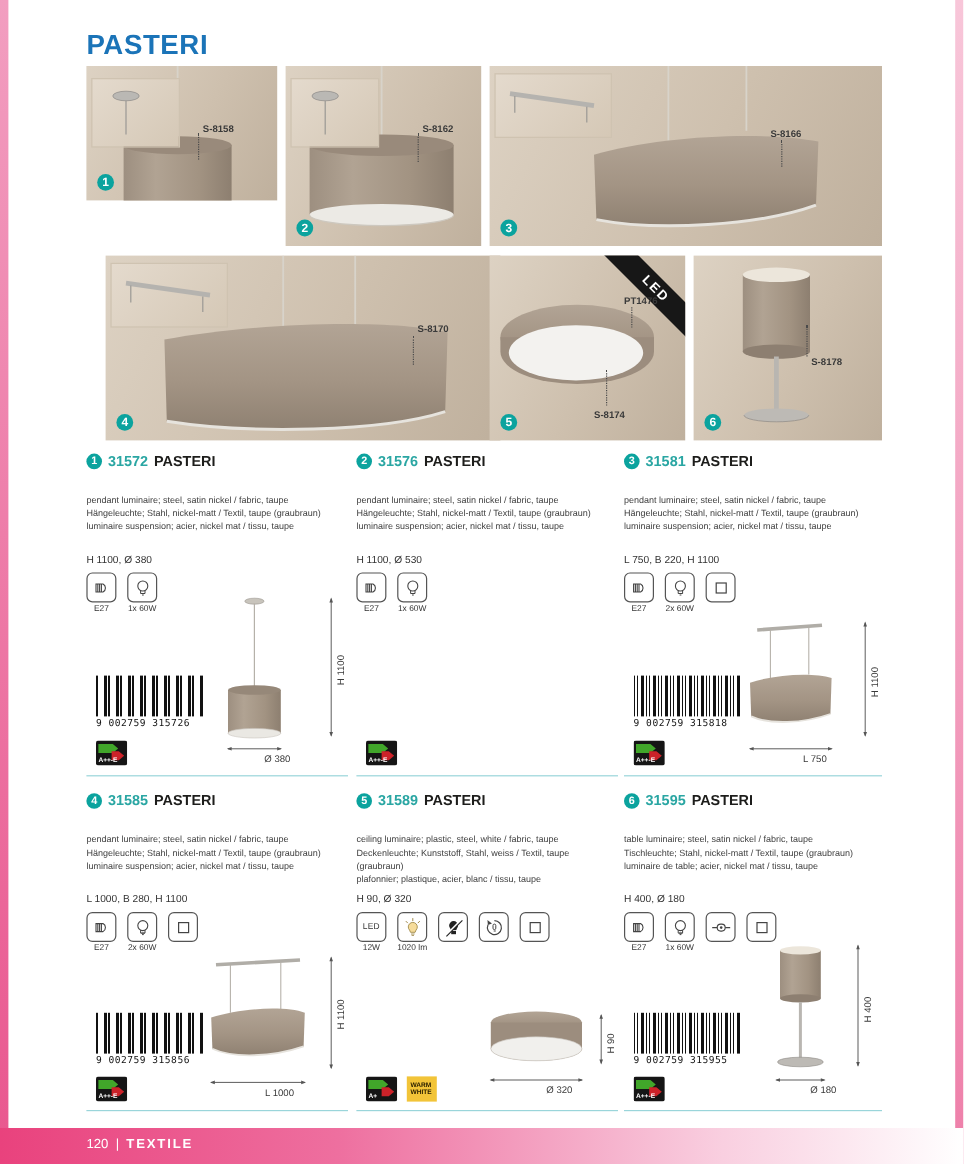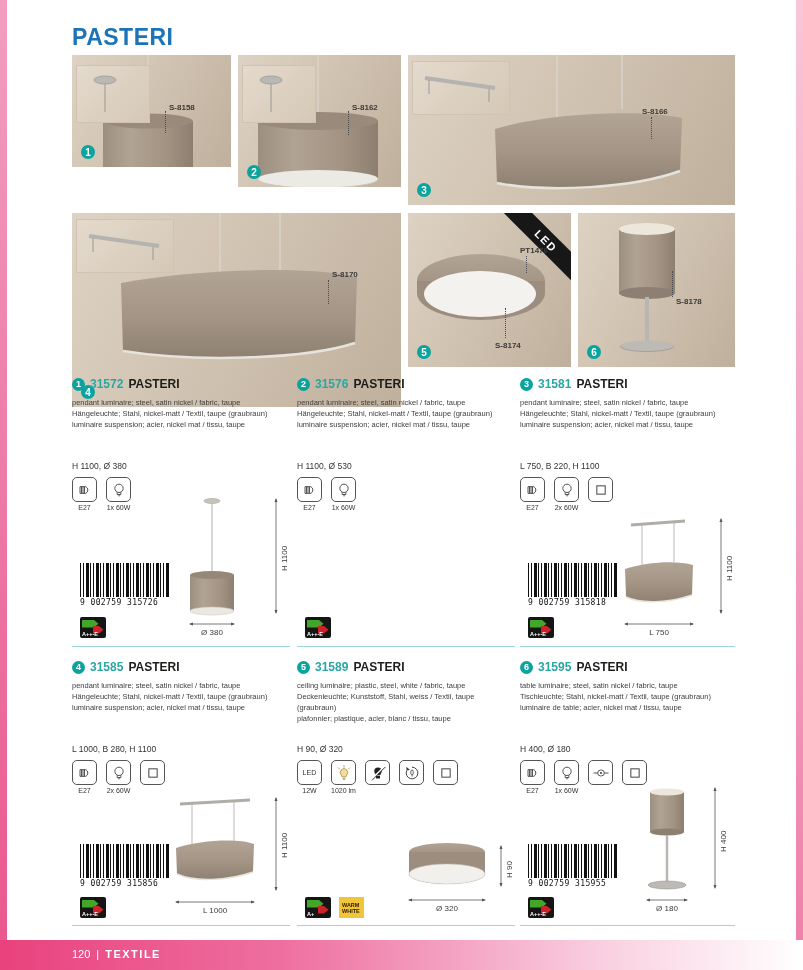--- a/index.html
+++ b/index.html
@@ -23,21 +23,21 @@
   .ribbon{position:absolute;top:18px;right:-30px;width:110px;transform:rotate(45deg);
         background:#171717;color:#fff;font-size:11px;font-weight:bold;text-align:center;
         padding:4px 0;letter-spacing:1.5px;}
   
   .col{position:absolute;width:218px;height:270px;}
   .trow{display:flex;align-items:center;gap:5px;height:14px;}
   .tbadge{width:13px;height:13px;border-radius:50%;background:#0ba39e;color:#fff;
         font-size:9px;font-weight:bold;display:flex;align-items:center;justify-content:center;flex:0 0 13px;}
   .sku{font-size:12px;font-weight:bold;color:#2aa6a3;}
   .pname{font-size:12px;font-weight:bold;color:#1d1d1b;}
-  .desc{margin-top:6px;font-size:7.5px;line-height:11px;color:#404040;}
+  .desc{margin-top:20px;font-size:7.5px;line-height:11px;color:#404040;}
   .nw{white-space:nowrap;}
   .dims{position:absolute;left:0;top:84px;font-size:8.5px;color:#333;}
   .icons{position:absolute;left:0;top:100px;display:flex;gap:9px;}
   .iconbox{text-align:center;}
   .bx{width:25px;height:25px;border:1.2px solid #555;border-radius:5px;background:#fff;
         display:flex;align-items:center;justify-content:center;box-sizing:border-box;}
   .ledtxt{font-size:7px;color:#333;letter-spacing:.2px;}
   .ilbl{font-size:7px;color:#333;margin-top:2px;white-space:nowrap;}
   .barcode{position:absolute;left:8px;top:186px;width:90px;}
   .colB .barcode{top:184px;}
@@ -48,21 +48,21 @@
   .energy{position:absolute;left:8px;top:240px;width:26px;height:21px;}
   .colB .energy{top:237px;}
   .etext{position:absolute;left:2px;bottom:1px;font-size:5.5px;font-weight:bold;color:#fff;}
   .ww{position:absolute;left:42px;top:237px;width:25px;height:21px;background:#f2c438;
         color:#2b2000;font-size:5.5px;font-weight:bold;line-height:6.5px;
         padding:4.5px 0 0 3px;box-sizing:border-box;}
   .diag{position:absolute;right:0;top:110px;width:118px;height:155px;}
   .colB .diag{top:112px;height:150px;}
   .dvl{position:absolute;font-size:8px;color:#3a3a3a;transform:rotate(-90deg);
         transform-origin:0 0;white-space:nowrap;}
-  .dhl{position:absolute;font-size:8px;color:#3a3a3a;text-align:center;}
+  .dhl{position:absolute;font-size:8px;color:#3a3a3a;text-align:right;}
   .divider{position:absolute;height:0;border-bottom:1.6px solid #9ad5da;}
   
   .footer{position:absolute;left:0;right:0;bottom:0;height:30px;
         background:linear-gradient(90deg,#e9427d 0%,#ee6f9f 35%,#f9cfe0 75%,#fff 100%);}
   .ftext{position:absolute;left:72px;top:8px;font-size:11px;color:#fff;display:flex;gap:6px;align-items:center;}
   .fsec{font-weight:bold;letter-spacing:1.5px;}
 </style>
 </head>
 <body>
 
@@ -101,21 +101,21 @@
     <rect x="31" y="66" width="90" height="60" fill="url(#tgh)"></rect>
     <ellipse cx="76" cy="66" rx="45" ry="7.5" fill="#998a7b"></ellipse>
     <ellipse cx="76" cy="126" rx="45" ry="7.5" fill="#e9e7e2"></ellipse>
     <path d="M31 126 a45 7.5 0 0 0 90 0" fill="none" stroke="#cdc8bf"></path>
   </svg>
   <span class="pcode" style="left:97px;top:48px">S-8158</span>
   <div class="dotv" style="left:93px;top:56px;height:22px"></div>
   <div class="badge">1</div>
 </div>
 
-<div class="photo" style="left:238px;top:55px;width:163px;height:132px">
+<div class="photo" style="left:238px;top:55px;width:163px;height:150px">
   <div class="inset" style="left:4px;top:10px;width:72px;height:56px">
     <svg width="72" height="56">
       <ellipse cx="28" cy="14" rx="11" ry="4" fill="#bab8b4" stroke="#8e8c88" stroke-width=".6"></ellipse>
       <line x1="28" y1="18" x2="28" y2="46" stroke="#9a9894" stroke-width="1"></line>
     </svg>
   </div>
   <svg width="163" height="150">
     <line x1="80" y1="0" x2="80" y2="66" stroke="#d8d3ca" stroke-width="1.5"></line>
     <rect x="20" y="66" width="120" height="58" fill="url(#tgh)"></rect>
     <ellipse cx="80" cy="66" rx="60" ry="9" fill="#998a7b"></ellipse>
@@ -139,21 +139,21 @@
     <line x1="149" y1="0" x2="149" y2="62" stroke="#d8d3ca" stroke-width="1.5"></line>
     <line x1="214" y1="0" x2="214" y2="54" stroke="#d8d3ca" stroke-width="1.5"></line>
     <path d="M87 74 C140 58 230 54 274 63 L272 116 C225 133 140 138 89 128 Z" fill="url(#tg)"></path>
     <path d="M89 128 C140 138 225 133 272 116" fill="none" stroke="#e6e3dd" stroke-width="2.5"></path>
   </svg>
   <span class="pcode" style="left:234px;top:52px">S-8166</span>
   <div class="dotv" style="left:243px;top:62px;height:22px"></div>
   <div class="badge">3</div>
 </div>
 
-<div class="photo" style="left:72px;top:213px;width:329px;height:194px">
+<div class="photo" style="left:88px;top:213px;width:329px;height:154px">
   <div class="inset" style="left:4px;top:6px;width:96px;height:52px">
     <svg width="96" height="52">
       <line x1="12" y1="16" x2="82" y2="26" stroke="#b5b3af" stroke-width="4"></line>
       <line x1="16" y1="18" x2="16" y2="32" stroke="#9a9894" stroke-width="1"></line>
       <line x1="76" y1="27" x2="76" y2="40" stroke="#9a9894" stroke-width="1"></line>
     </svg>
   </div>
   <svg width="329" height="154">
     <line x1="148" y1="0" x2="148" y2="64" stroke="#d8d3ca" stroke-width="1.5"></line>
     <line x1="208" y1="0" x2="208" y2="58" stroke="#d8d3ca" stroke-width="1.5"></line>

